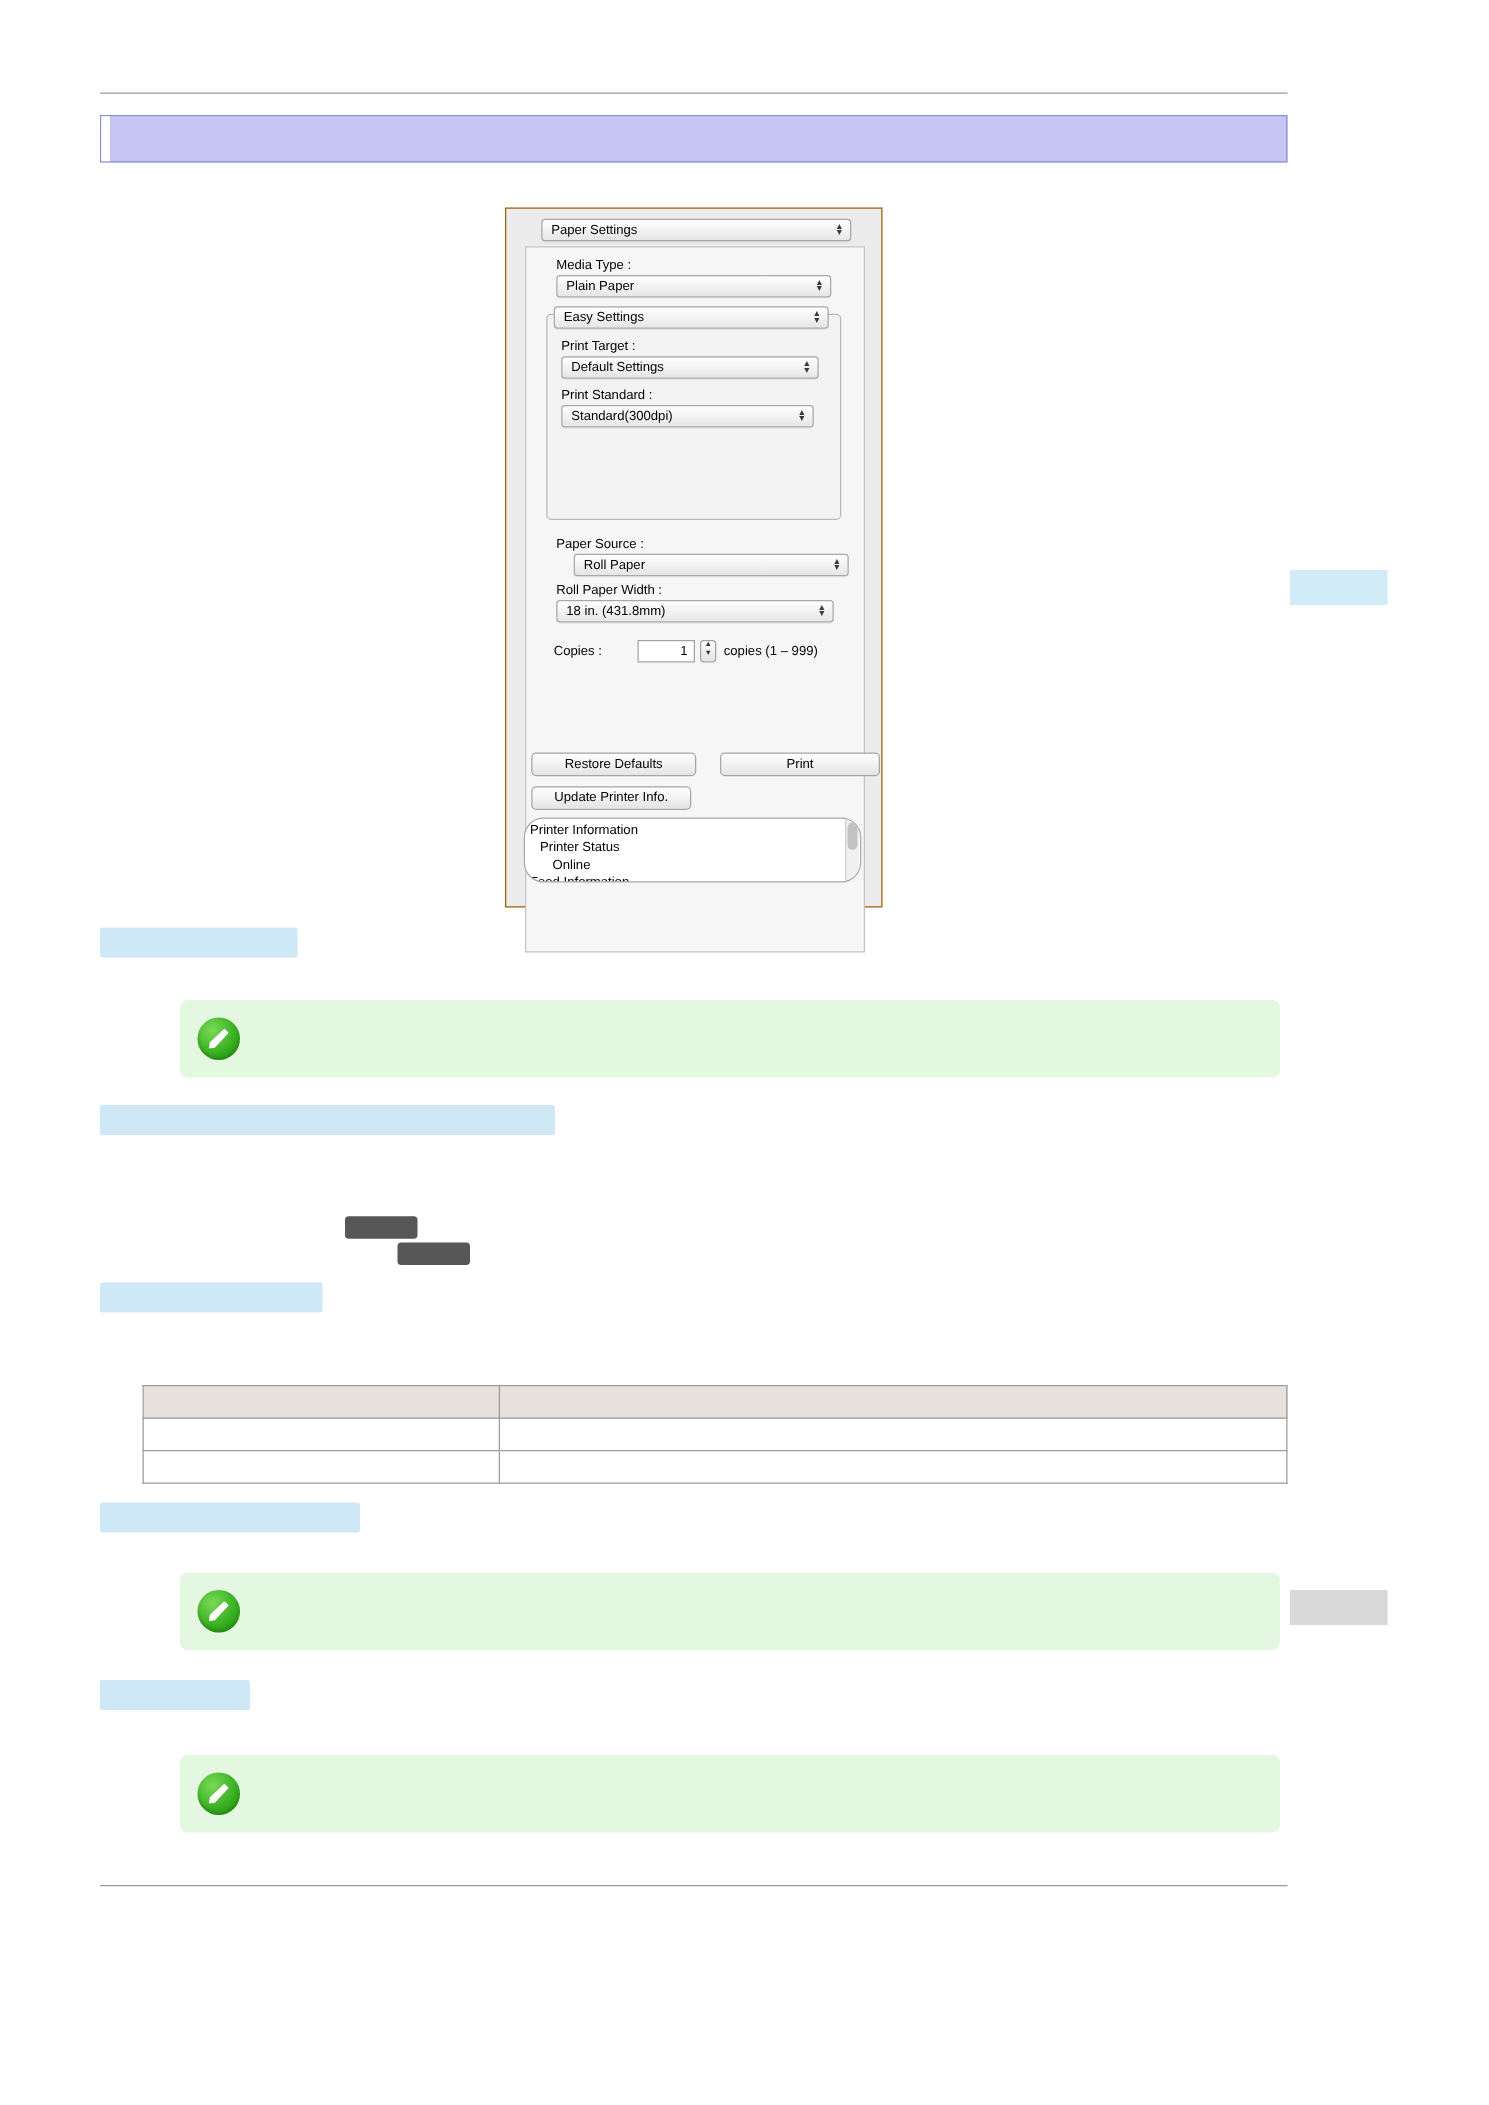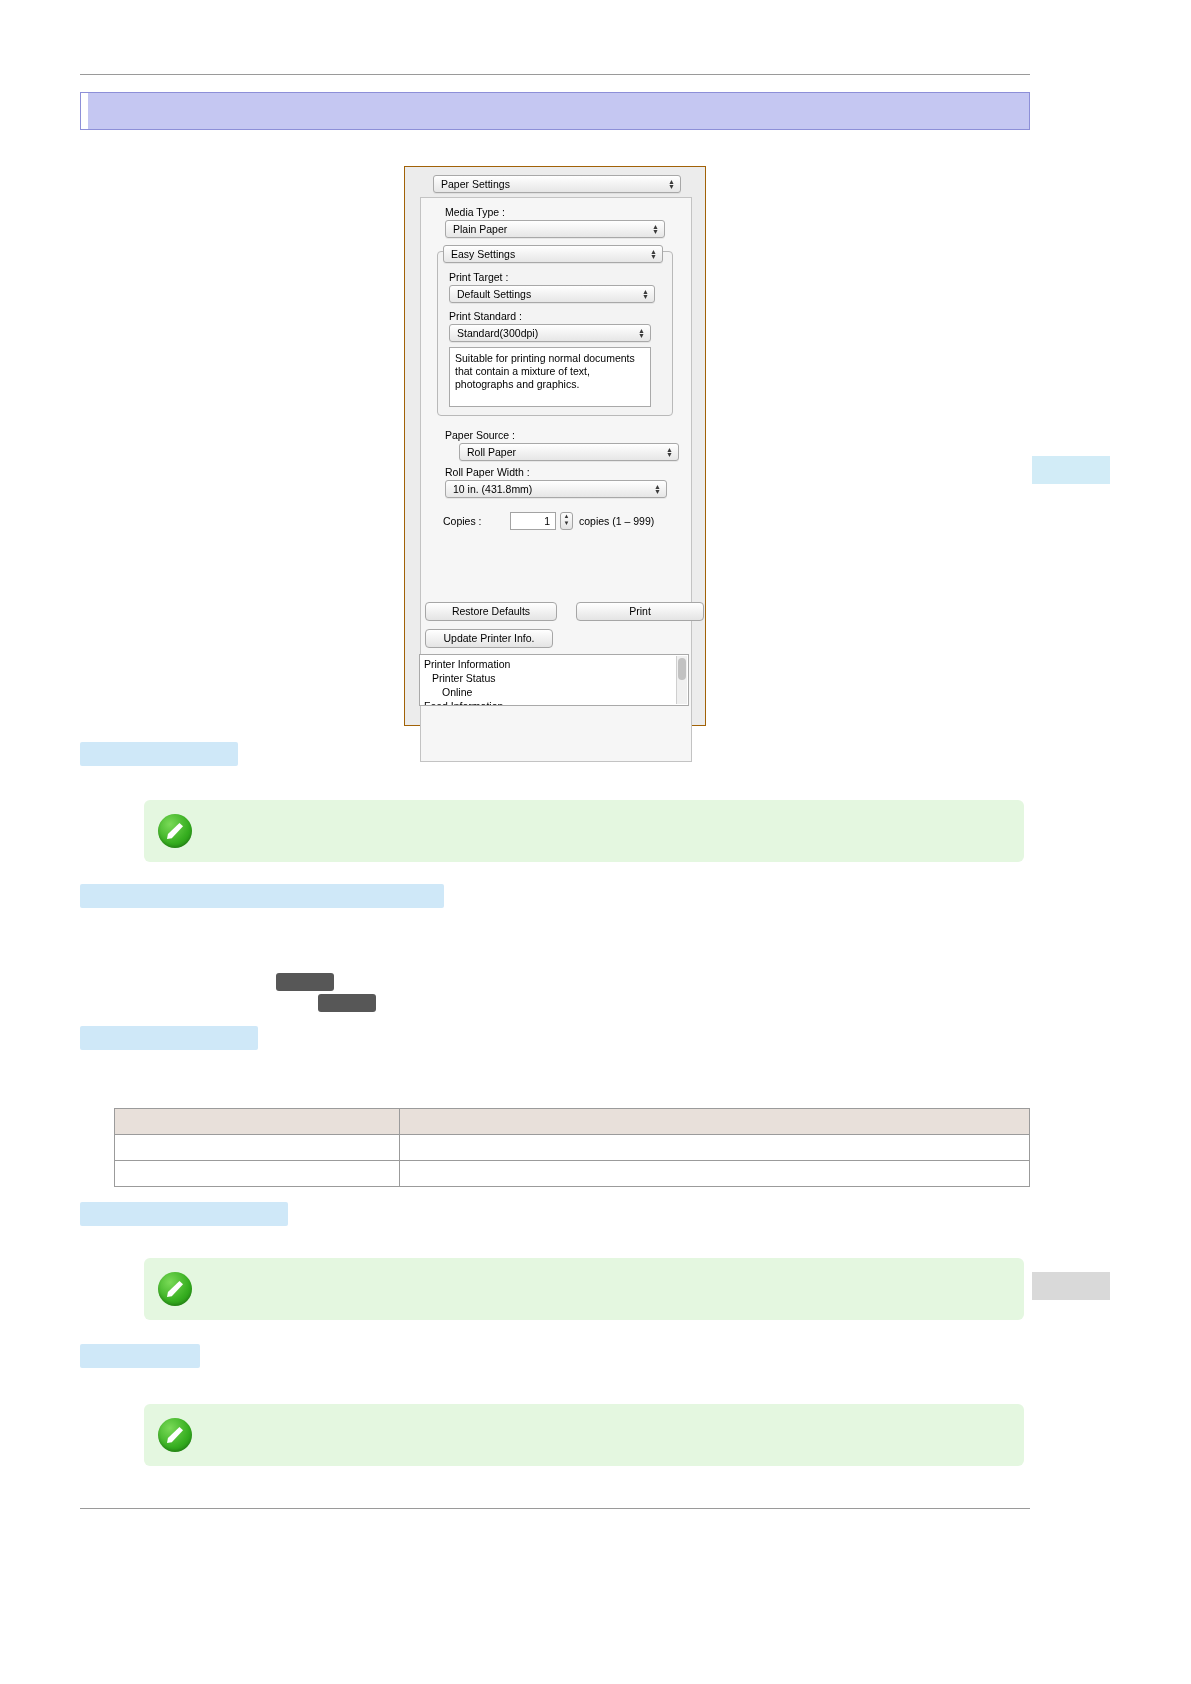--- a/index.html
+++ b/index.html
@@ -322,53 +322,52 @@
 
   <div class="lbl" style="left:44px; top:143px;">Print Standard :</div>
   <div class="dlg-pop" style="position:absolute; left:44px; top:157px; width:202px;">
     <span>Standard(300dpi)</span>
     <span class="arrows">
         <i>▲</i>
         <i>▼</i>
       </span>
   </div>
 
-  <div class="desc-box" style="left:44px; top:180px; width:202px; height:60px;">Suitable for printing normal documents that contain a mixture of text, photographs and graphics.</div>
 
   <div class="lbl" style="left:40px; top:262px;">Paper Source :</div>
   <div class="dlg-pop" style="position:absolute; left:40px; top:276px; width:220px;margin-left:14px;">
     <span>Roll Paper</span>
     <span class="arrows">
         <i>▲</i>
         <i>▼</i>
       </span>
   </div>
 
   <div class="lbl" style="left:40px; top:299px;">Roll Paper Width :</div>
   <div class="dlg-pop" style="position:absolute; left:40px; top:313px; width:222px;">
-    <span>10 in. (431.8mm)</span>
+    <span>18 in. (431.8mm)</span>
     <span class="arrows">
         <i>▲</i>
         <i>▼</i>
       </span>
   </div>
 
   <div class="lbl" style="left:38px; top:348px;">Copies :</div>
   <div class="num-field" style="left:105px; top:345px; width:46px;">1</div>
   <div class="stepper" style="left:155px; top:345px;">
       <i>▲</i>
       <i>▼</i>
     </div>
   <div class="lbl" style="left:174px; top:348px;">copies (1 – 999)</div>
 
   <div class="btn" style="left:20px; top:435px; width:132px;">Restore Defaults</div>
   <div class="btn" style="left:156px; top:435px; width:128px;margin-left:15px;">Print</div>
   <div class="btn" style="left:20px; top:462px; width:128px;">Update Printer Info.</div>
 
-  <div class="info-list" style="left:14px; top:487px; width:270px; height:52px;">
+  <div class="info-list" style="left:14px; top:487px; width:270px; height:52px;border-radius:16px;">
     <div>Printer Information</div>
     <div class="ind1">Printer Status</div>
     <div class="ind2">Online</div>
     <div>Feed Information</div>
     <div class="info-scroll">
       <div class="thumb"></div>
     </div>
   </div>
 </div>
 

